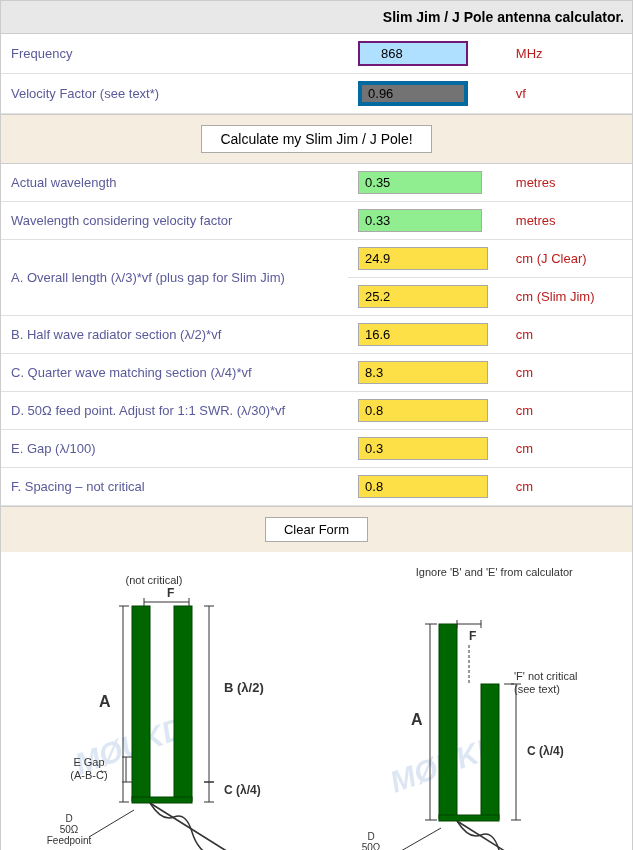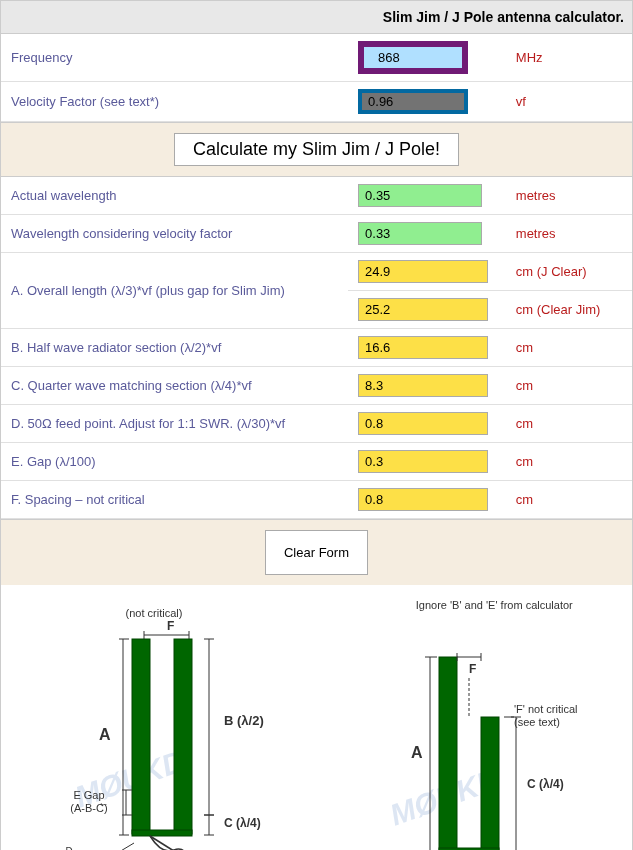--- a/index.html
+++ b/index.html
@@ -38,22 +38,22 @@
     }
     .input-cell {
       width: 25%;
     }
     .unit-cell {
       width: 20%;
       color: #b91c1c;
     }
     .freq-input {
       background: #b0e0ff;
-      border: 6px solid #701a75;
-      padding: 3px 14px;
+      border: 2px solid #701a75;
+      padding: 3px 21px;
       width: 110px;
       font-size: 13px;
     }
     .vf-input {
       background: #737373;
       border: 4px solid #0369a1;
       padding: 1px 6px;
       width: 110px;
       font-size: 13px;
     }
@@ -75,33 +75,33 @@
       background: #f5ede0;
       text-align: center;
       padding: 10px;
       border-bottom: 1px solid #ccc;
       border-top: 1px solid #ccc;
     }
     .calculate-btn {
       background: #fff;
       border: 1px solid #aaa;
       padding: 5px 18px;
-      font-size: 18px;
+      font-size: 14px;
       cursor: pointer;
     }
     .clear-row {
       background: #f5ede0;
       text-align: center;
       padding: 10px;
       border-top: 1px solid #ccc;
     }
     .clear-btn {
       background: #fff;
       border: 1px solid #aaa;
-      padding: 14px 18px;
+      padding: 4px 18px;
       font-size: 13px;
       cursor: pointer;
     }
     .diagram-section {
       display: flex;
       width: 100%;
       padding: 10px 0 0 0;
       background: #fff;
     }
     .diagram-left, .diagram-right {
@@ -173,21 +173,21 @@
       <td class="label-cell" rowspan="2" style="border-bottom: 1px solid #e0e0e0;">A. Overall length (λ/3)*vf (plus gap for Slim Jim)</td>
       <td class="input-cell">
         <input class="result-yellow" type="text" readonly="" value="24.9" style="">
       </td>
       <td class="unit-cell">cm (J Clear)</td>
     </tr>
     <tr style="border-bottom: 1px solid #e0e0e0;">
       <td class="input-cell">
         <input class="result-yellow" type="text" readonly="" value="25.2" style="">
       </td>
-      <td class="unit-cell">cm (Clear Jim)</td>
+      <td class="unit-cell">cm (Slim Jim)</td>
     </tr>
 
     <tr>
       <td class="label-cell">B. Half wave radiator section (λ/2)*vf</td>
       <td class="input-cell">
         <input class="result-yellow" type="text" readonly="" value="16.6" style="">
       </td>
       <td class="unit-cell">cm</td>
     </tr>
 

